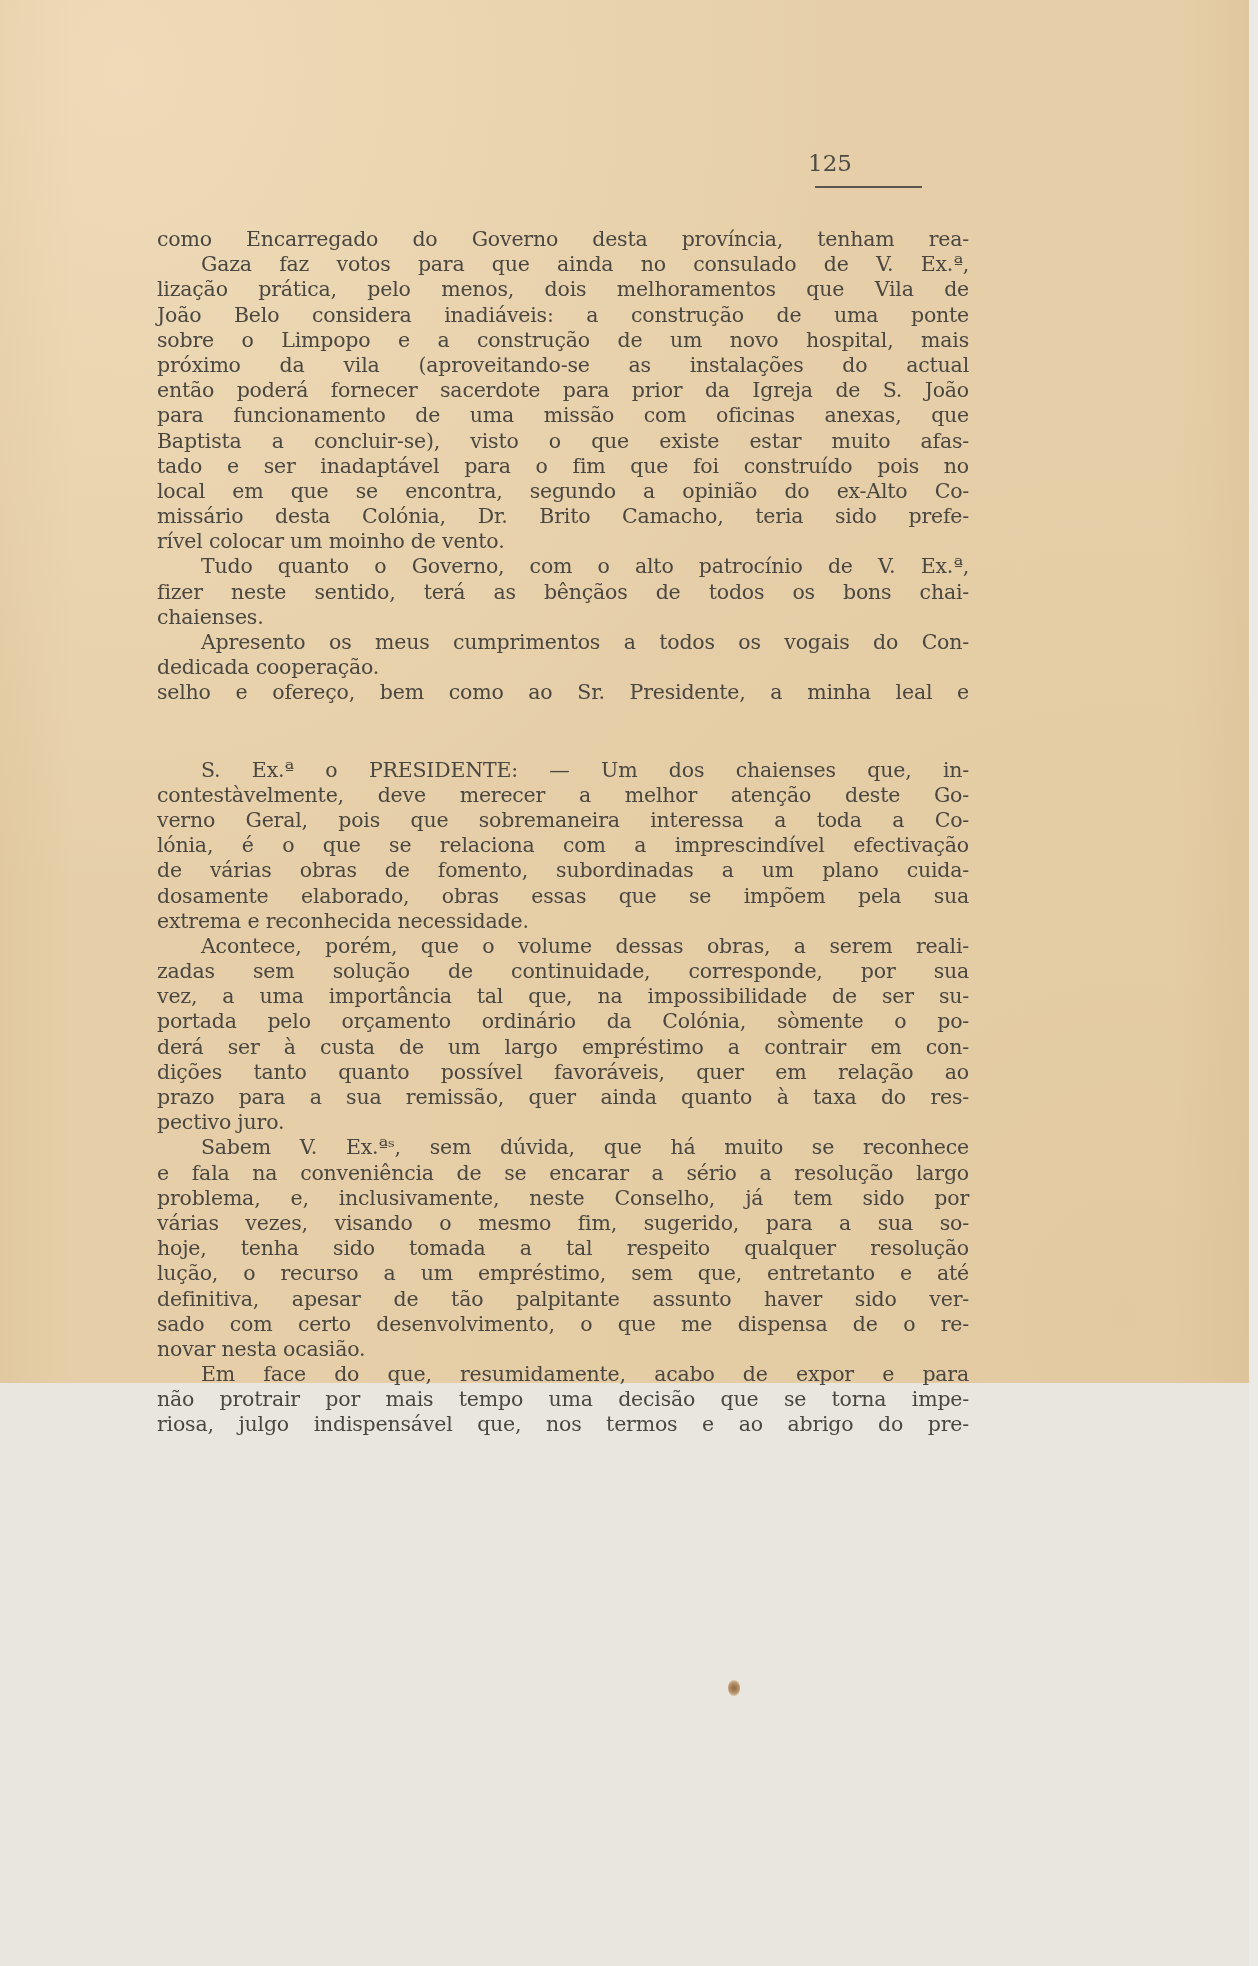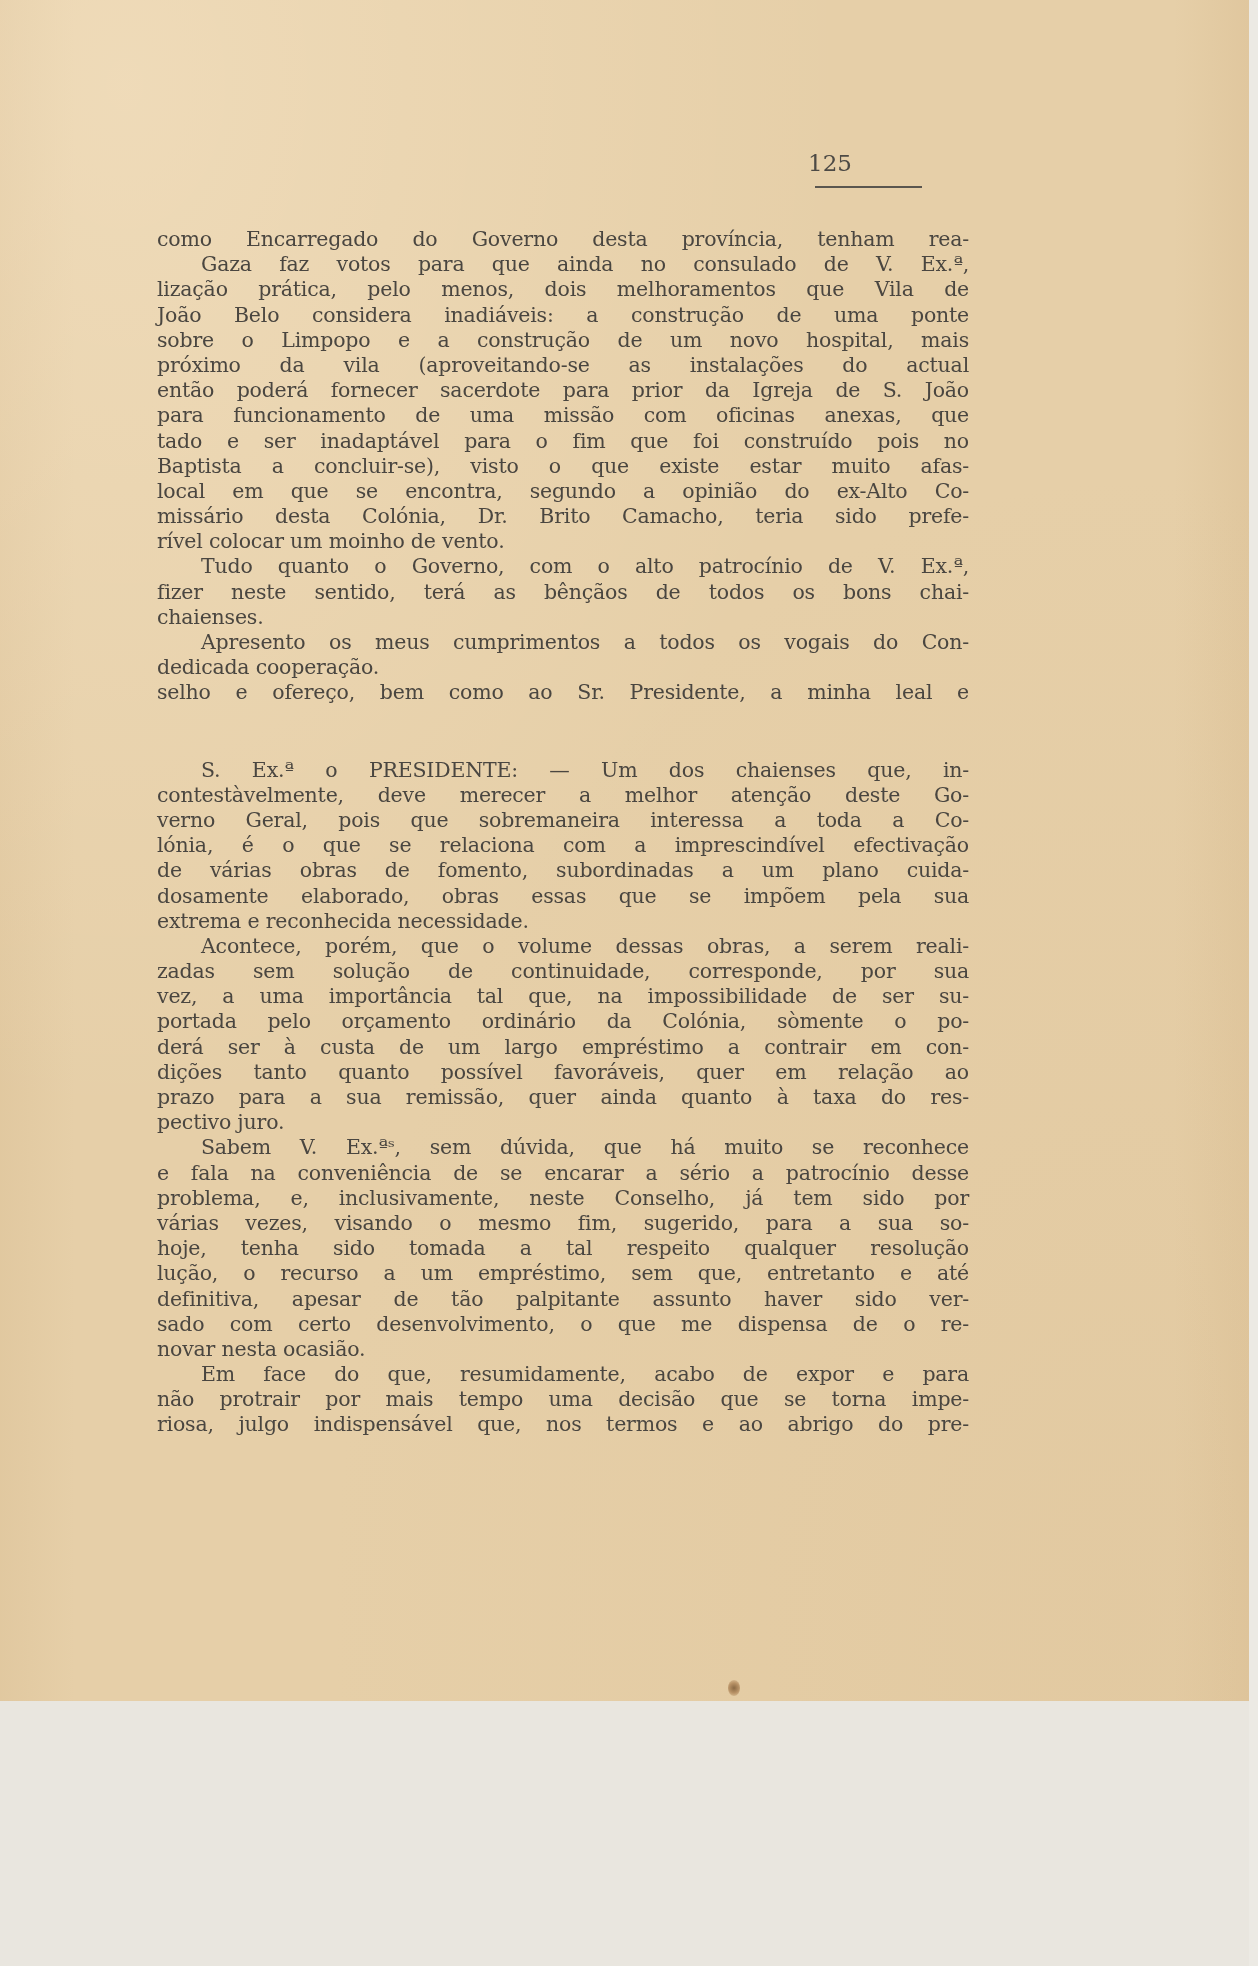--- a/index.html
+++ b/index.html
@@ -3,21 +3,21 @@
 <meta charset="utf-8">
 <style>
   html, body { margin: 0; padding: 0; }
   body {
     width: 1258px; height: 1966px; overflow: hidden;
     background: #e9e6df;
     position: relative;
   }
   .page {
     position: absolute; left: 0; top: 0;
-    width: 1249px; height: 1701px;
+    width: 1249px; height: 1383px;
     background: #e6cfa8;
     background-image:
       radial-gradient(ellipse at 10% 5%, rgba(255,240,215,0.35), rgba(0,0,0,0) 45%),
       radial-gradient(ellipse at 90% 95%, rgba(215,185,140,0.25), rgba(0,0,0,0) 50%),
       linear-gradient(90deg, rgba(210,180,135,0.25) 0%, rgba(0,0,0,0) 6%, rgba(0,0,0,0) 94%, rgba(210,180,135,0.3) 100%);
   }
   .page-number {
     position: absolute; left: 808px; top: 150px;
     font-family: "DejaVu Serif", serif; font-size: 23px; color: #4d4a45;
     letter-spacing: 0px;
@@ -62,22 +62,22 @@
 
     <div>
       <span class="line">como Encarregado do Governo desta província, tenham rea-</span>
       <span class="line indent">Gaza faz votos para que ainda no consulado de V. Ex.ª,</span>
       <span class="line">lização prática, pelo menos, dois melhoramentos que Vila de</span>
       <span class="line">João Belo considera inadiáveis: a construção de uma ponte</span>
       <span class="line">sobre o Limpopo e a construção de um novo hospital, mais</span>
       <span class="line">próximo da vila (aproveitando-se as instalações do actual</span>
       <span class="line">então poderá fornecer sacerdote para prior da Igreja de S. João</span>
       <span class="line">para funcionamento de uma missão com oficinas anexas, que</span>
+      <span class="line">Baptista a concluir-se), visto o que existe estar muito afas-</span>
       <span class="line">tado e ser inadaptável para o fim que foi construído pois no</span>
-      <span class="line">Baptista a concluir-se), visto o que existe estar muito afas-</span>
       <span class="line">local em que se encontra, segundo a opinião do ex-Alto Co-</span>
       <span class="line">missário desta Colónia, Dr. Brito Camacho, teria sido prefe-</span>
       <span class="line last">rível colocar um moinho de vento.</span>
     </div>
 
     <div>
       <span class="line indent">Tudo quanto o Governo, com o alto patrocínio de V. Ex.ª,</span>
       <span class="line">fizer neste sentido, terá as bênçãos de todos os bons chai-</span>
       <span class="line last">chaienses.</span>
     </div>
@@ -106,21 +106,21 @@
       <span class="line">vez, a uma importância tal que, na impossibilidade de ser su-</span>
       <span class="line">portada pelo orçamento ordinário da Colónia, sòmente o po-</span>
       <span class="line">derá ser à custa de um largo empréstimo a contrair em con-</span>
       <span class="line">dições tanto quanto possível favoráveis, quer em relação ao</span>
       <span class="line">prazo para a sua remissão, quer ainda quanto à taxa do res-</span>
       <span class="line last">pectivo juro.</span>
     </div>
 
     <div>
       <span class="line indent">Sabem V. Ex.ªˢ, sem dúvida, que há muito se reconhece</span>
-      <span class="line">e fala na conveniência de se encarar a sério a patrocínio desse</span>
+      <span class="line">e fala na conveniência de se encarar a sério a resolução largo</span>
       <span class="line">problema, e, inclusivamente, neste Conselho, já tem sido por</span>
       <span class="line">várias vezes, visando o mesmo fim, sugerido, para a sua so-</span>
       <span class="line">hoje, tenha sido tomada a tal respeito qualquer resolução</span>
       <span class="line">lução, o recurso a um empréstimo, sem que, entretanto e até</span>
       <span class="line">definitiva, apesar de tão palpitante assunto haver sido ver-</span>
       <span class="line">sado com certo desenvolvimento, o que me dispensa de o re-</span>
       <span class="line last">novar nesta ocasião.</span>
     </div>
 
     <div>

